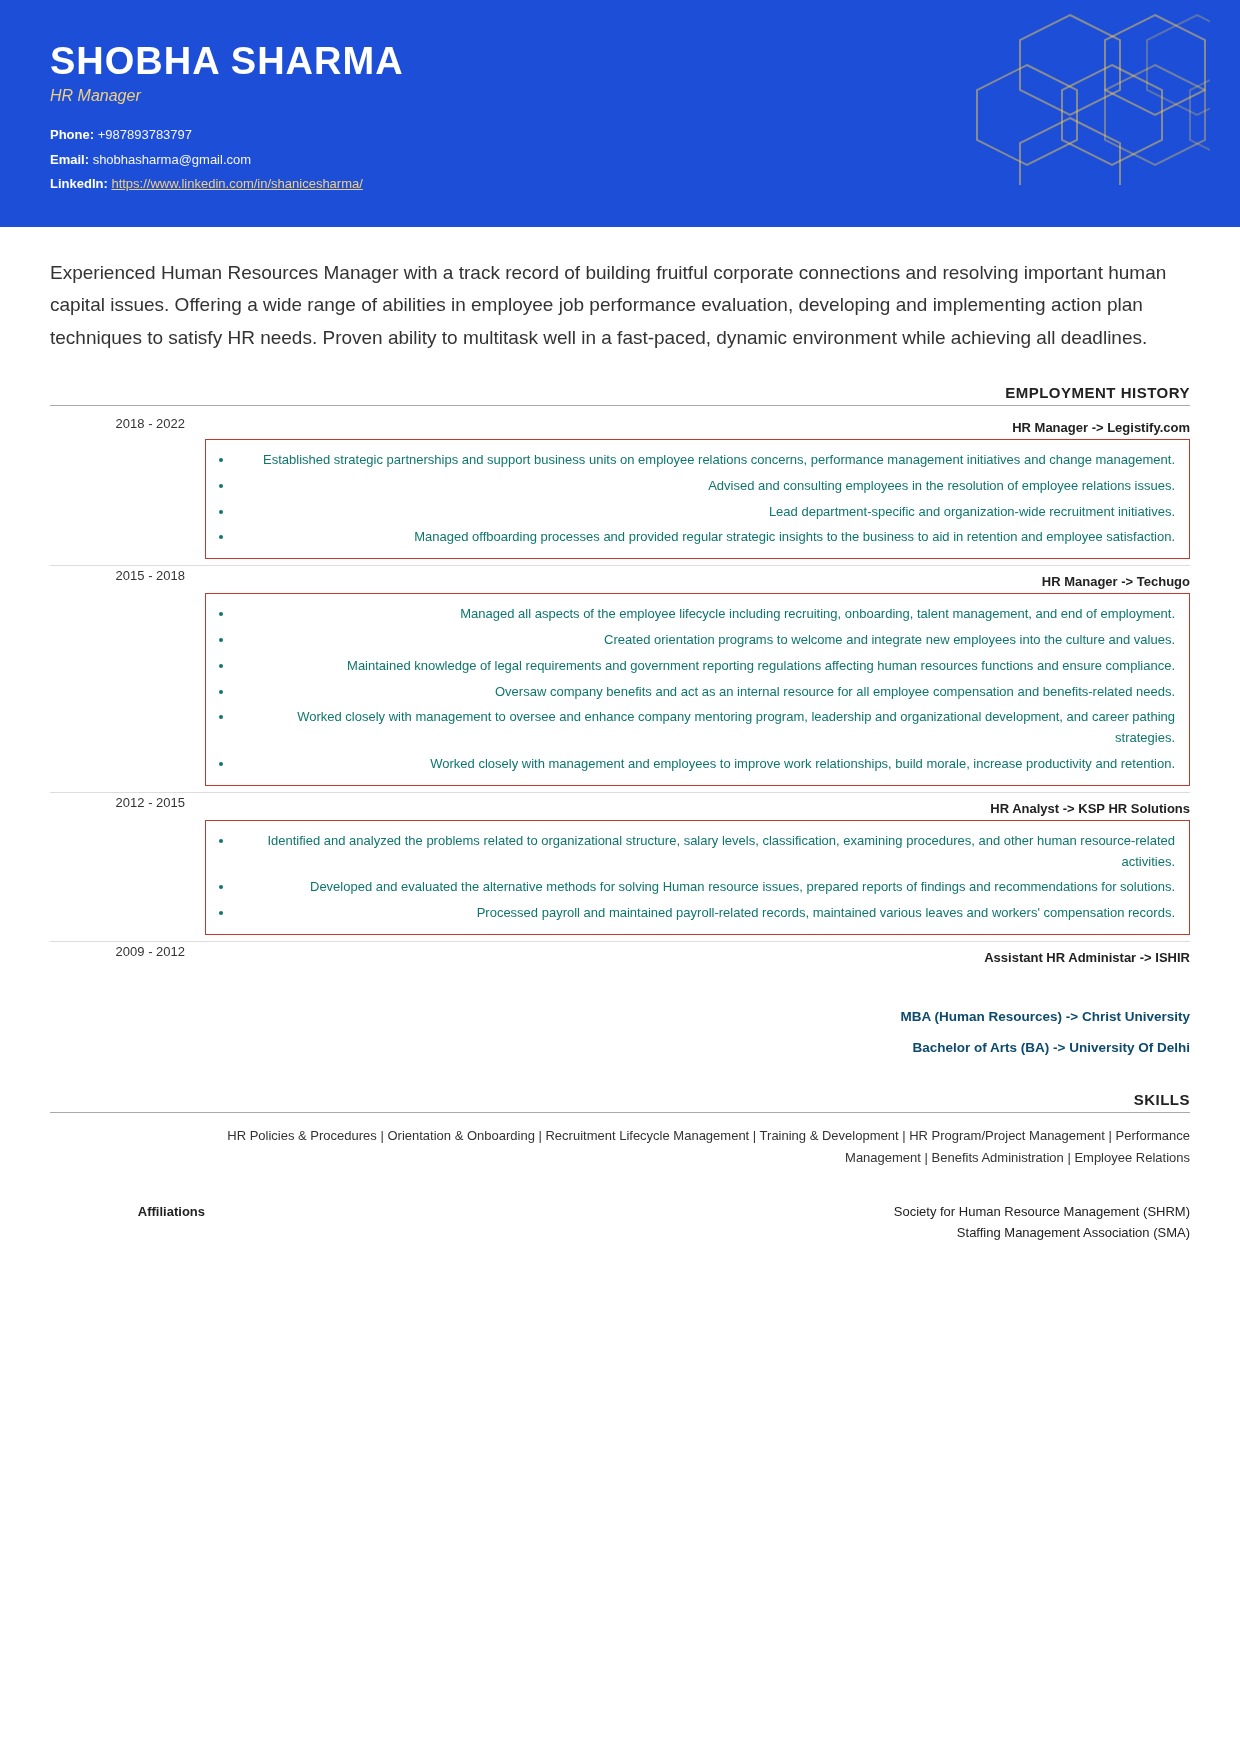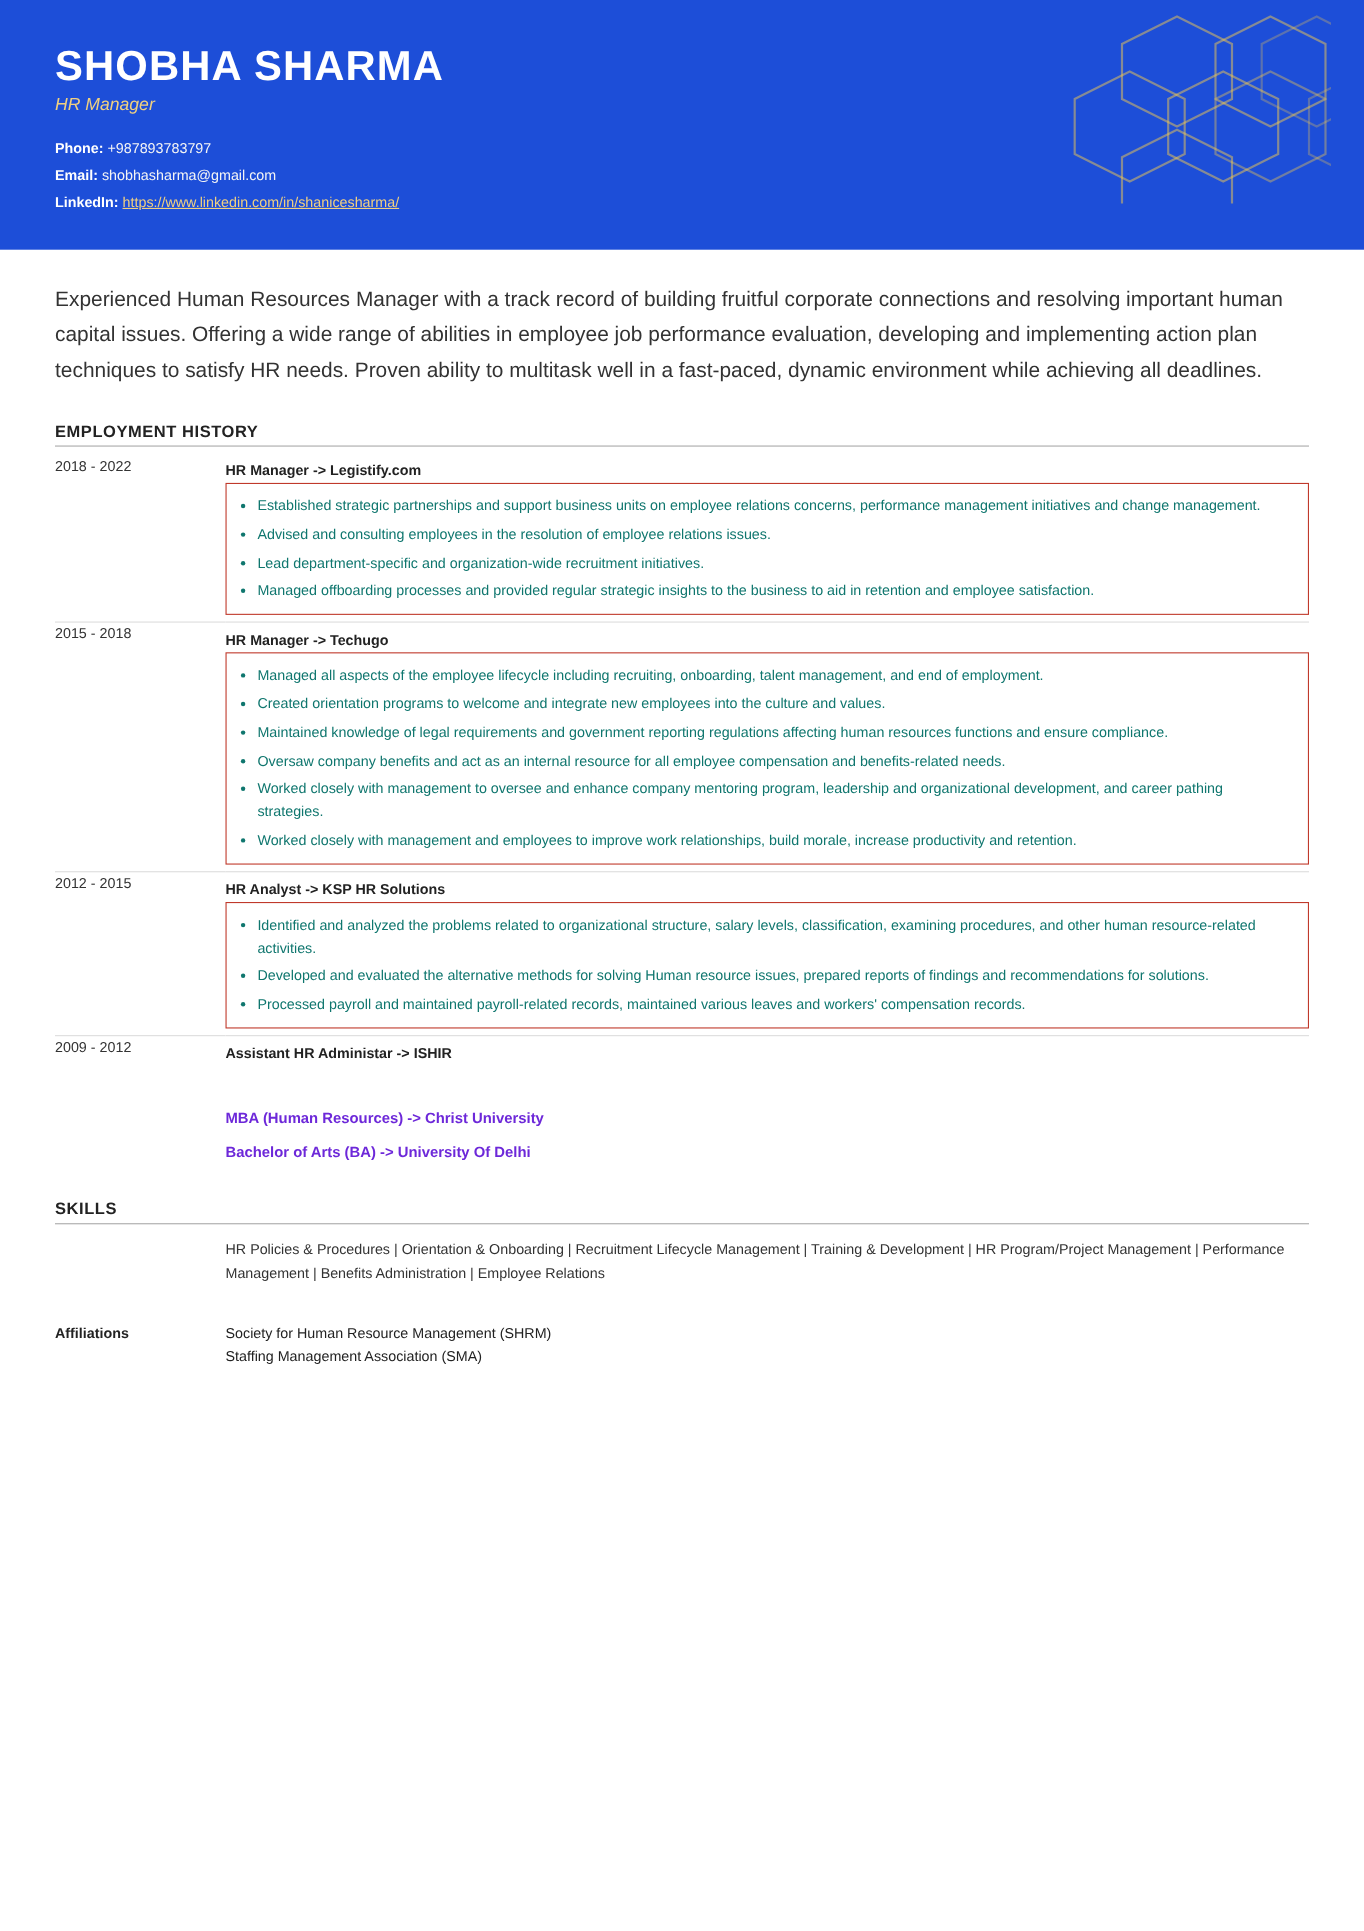--- a/index.html
+++ b/index.html
@@ -83,20 +83,21 @@
       text-transform: uppercase;
       color: #222;
       letter-spacing: 0.5px;
       margin-bottom: 8px;
       padding-bottom: 4px;
       border-bottom: 1.5px solid #aaa;
     }
 
     .section {
       margin-bottom: 28px;
+      text-align: right;
     }
 
     .emp-table {
       width: 100%;
       border-collapse: collapse;
     }
 
     .emp-table td {
       vertical-align: top;
       padding: 6px 0;
@@ -149,21 +150,21 @@
       padding: 4px 0;
     }
 
     .edu-table .edu-left {
       width: 155px;
     }
 
     .edu-entry {
       font-size: 13.5px;
       font-weight: bold;
-      color: #6d28d9;
+      color: #0c4a6e;
       padding: 4px 0;
       display: block;
     }
 
     .skills-text {
       font-size: 13px;
       line-height: 1.7;
       color: #333;
     }
 

